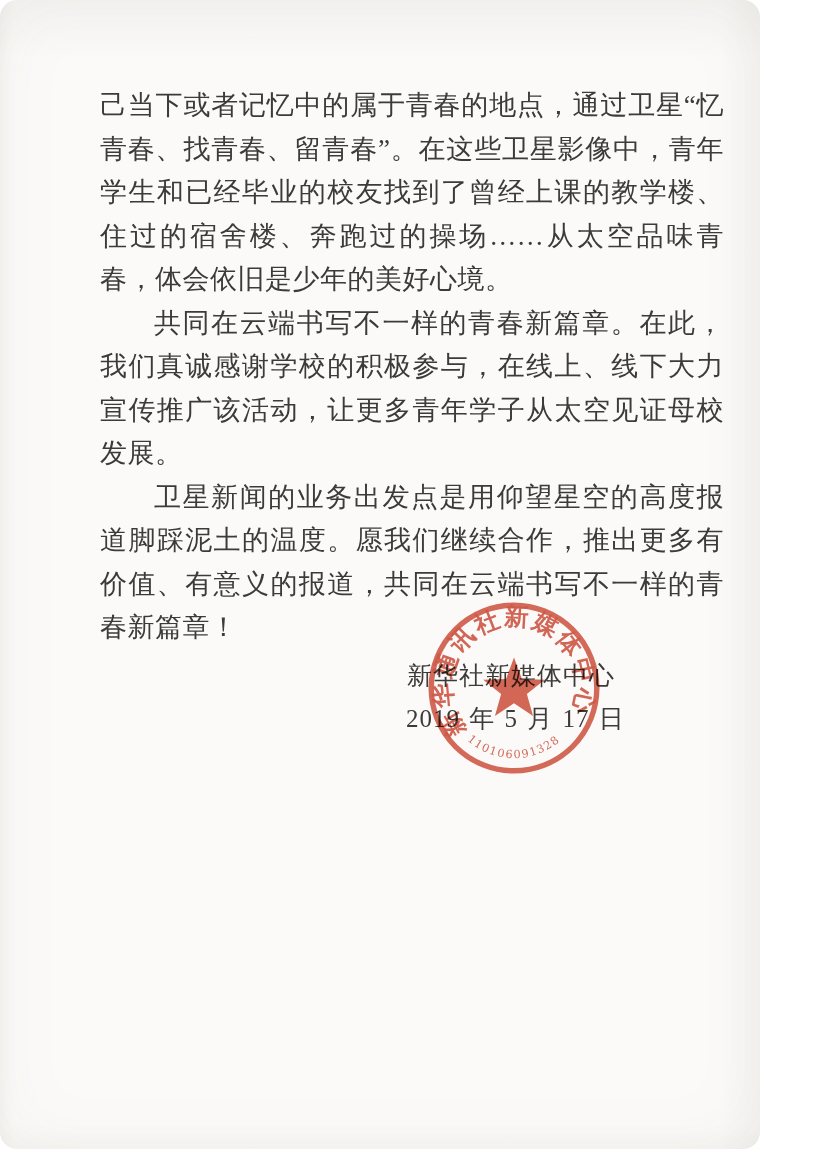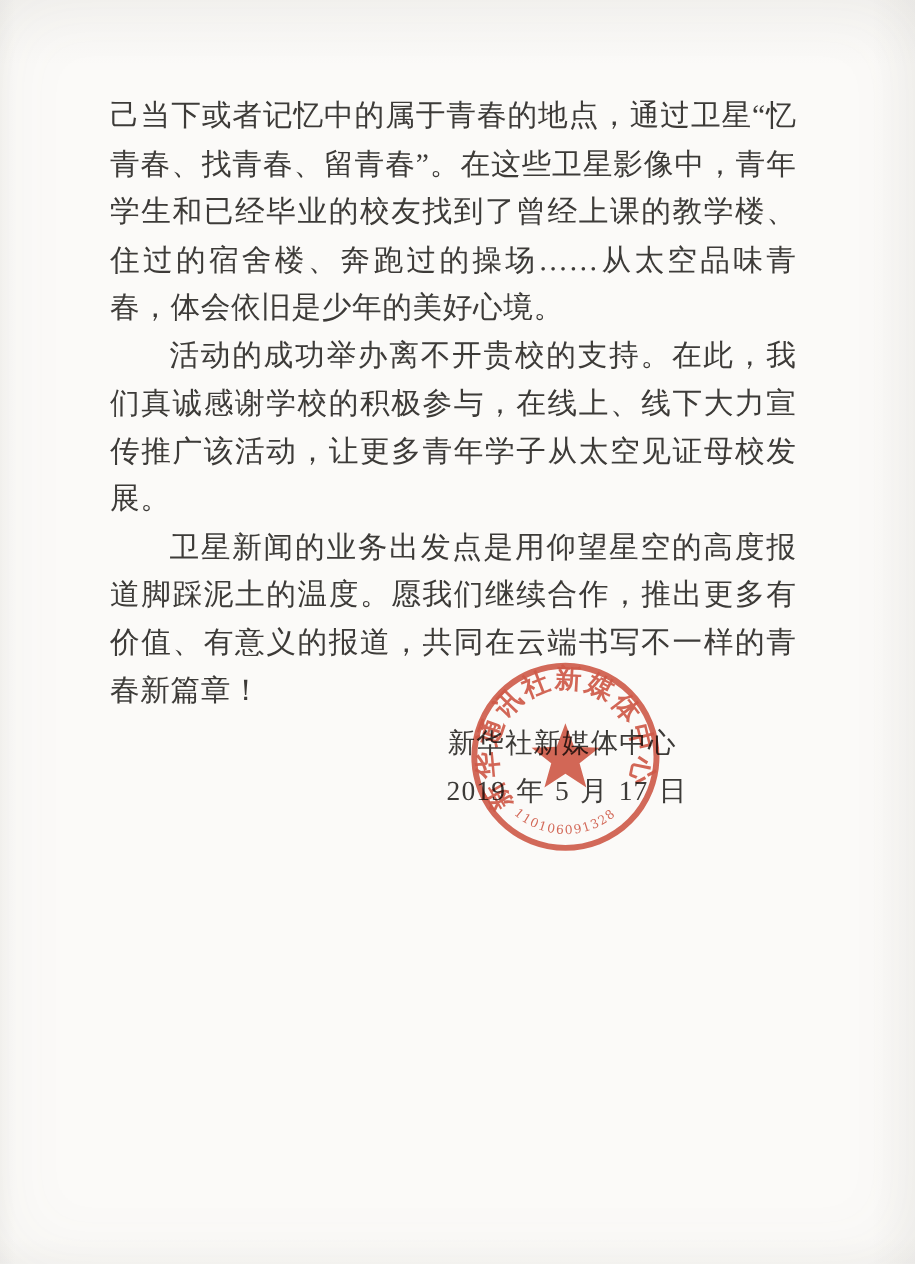--- a/index.html
+++ b/index.html
@@ -8,25 +8,26 @@
     --page-bg: #fbfaf8;
   }
   * { margin: 0; padding: 0; box-sizing: border-box; }
   html, body { background: #ffffff; }
   body {
     font-family: "Liberation Serif", "DejaVu Serif", serif;
     width: 832px;
   }
   .page {
     position: relative;
-    width: 832px;
+    width: 760px;
     height: 1149px;
     background: var(--page-bg);
     overflow: hidden;
     box-shadow: inset 0 0 70px rgba(120,115,105,0.06);
+    border-radius: 17px;
   }
   
   .page::before {
     content: "";
     position: absolute;
     inset: 0;
     pointer-events: none;
     background:
       linear-gradient(180deg, rgba(130,125,118,0.05), rgba(130,125,118,0) 60px),
       linear-gradient(90deg, rgba(130,125,118,0.05), rgba(130,125,118,0) 14px),
@@ -102,21 +103,21 @@
   }
   .seal-star { fill: var(--seal-color); opacity: 0.92; }
 </style>
 </head>
 <body>
 
 <div class="page">
 
   <div class="letter-body">
     <p class="para">己当下或者记忆中的属于青春的地点，通过卫星“忆青春、找青春、留青春”。在这些卫星影像中，青年学生和已经毕业的校友找到了曾经上课的教学楼、住过的宿舍楼、奔跑过的操场……从太空品味青春，体会依旧是少年的美好心境。</p>
-    <p class="para indent">活动的成功举办离不开贵校的支持。在此，我们真诚感谢学校的积极参与，在线上、线下大力宣传推广该活动，让更多青年学子从太空见证母校发展。</p>
+    <p class="para indent">共同在云端书写不一样的青春新篇章。在此，我们真诚感谢学校的积极参与，在线上、线下大力宣传推广该活动，让更多青年学子从太空见证母校发展。</p>
     <p class="para indent">卫星新闻的业务出发点是用仰望星空的高度报道脚踩泥土的温度。愿我们继续合作，推出更多有价值、有意义的报道，共同在云端书写不一样的青春新篇章！</p>
   </div>
 
   <div class="signature">新华社新媒体中心</div>
 
   <div class="sign-date">2019 年 5 月 17 日</div>
 
   <svg class="seal" viewBox="0 0 200 200" aria-hidden="true">
 
     <circle class="seal-ring" cx="100" cy="100" r="92"></circle>

